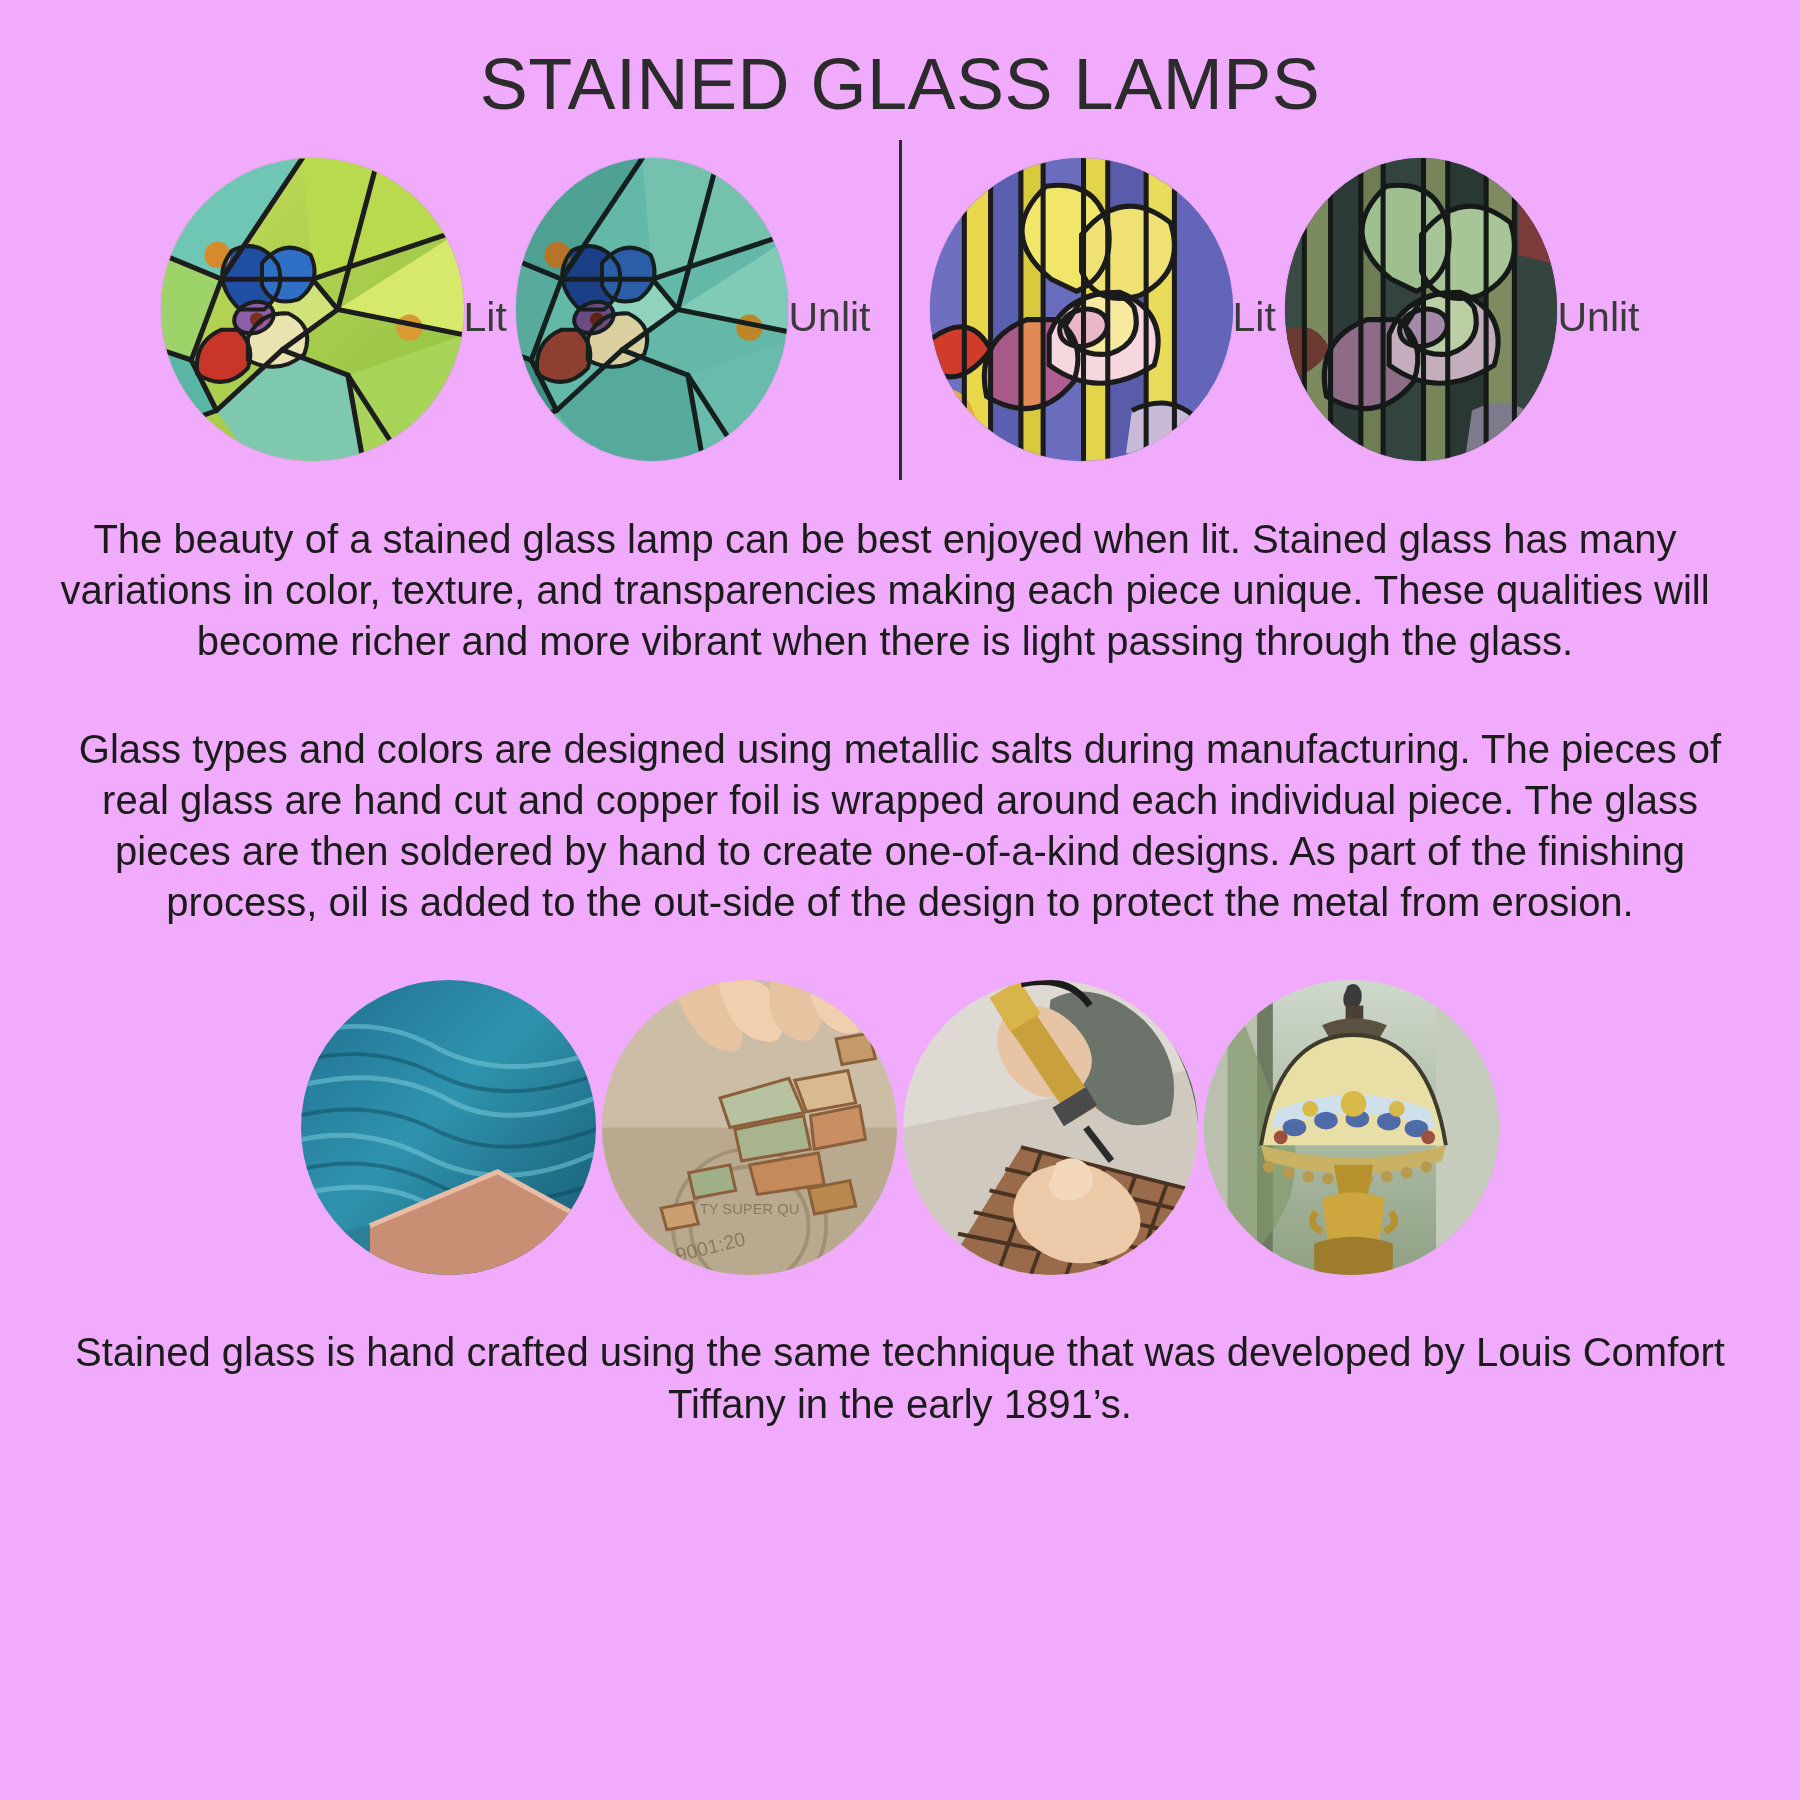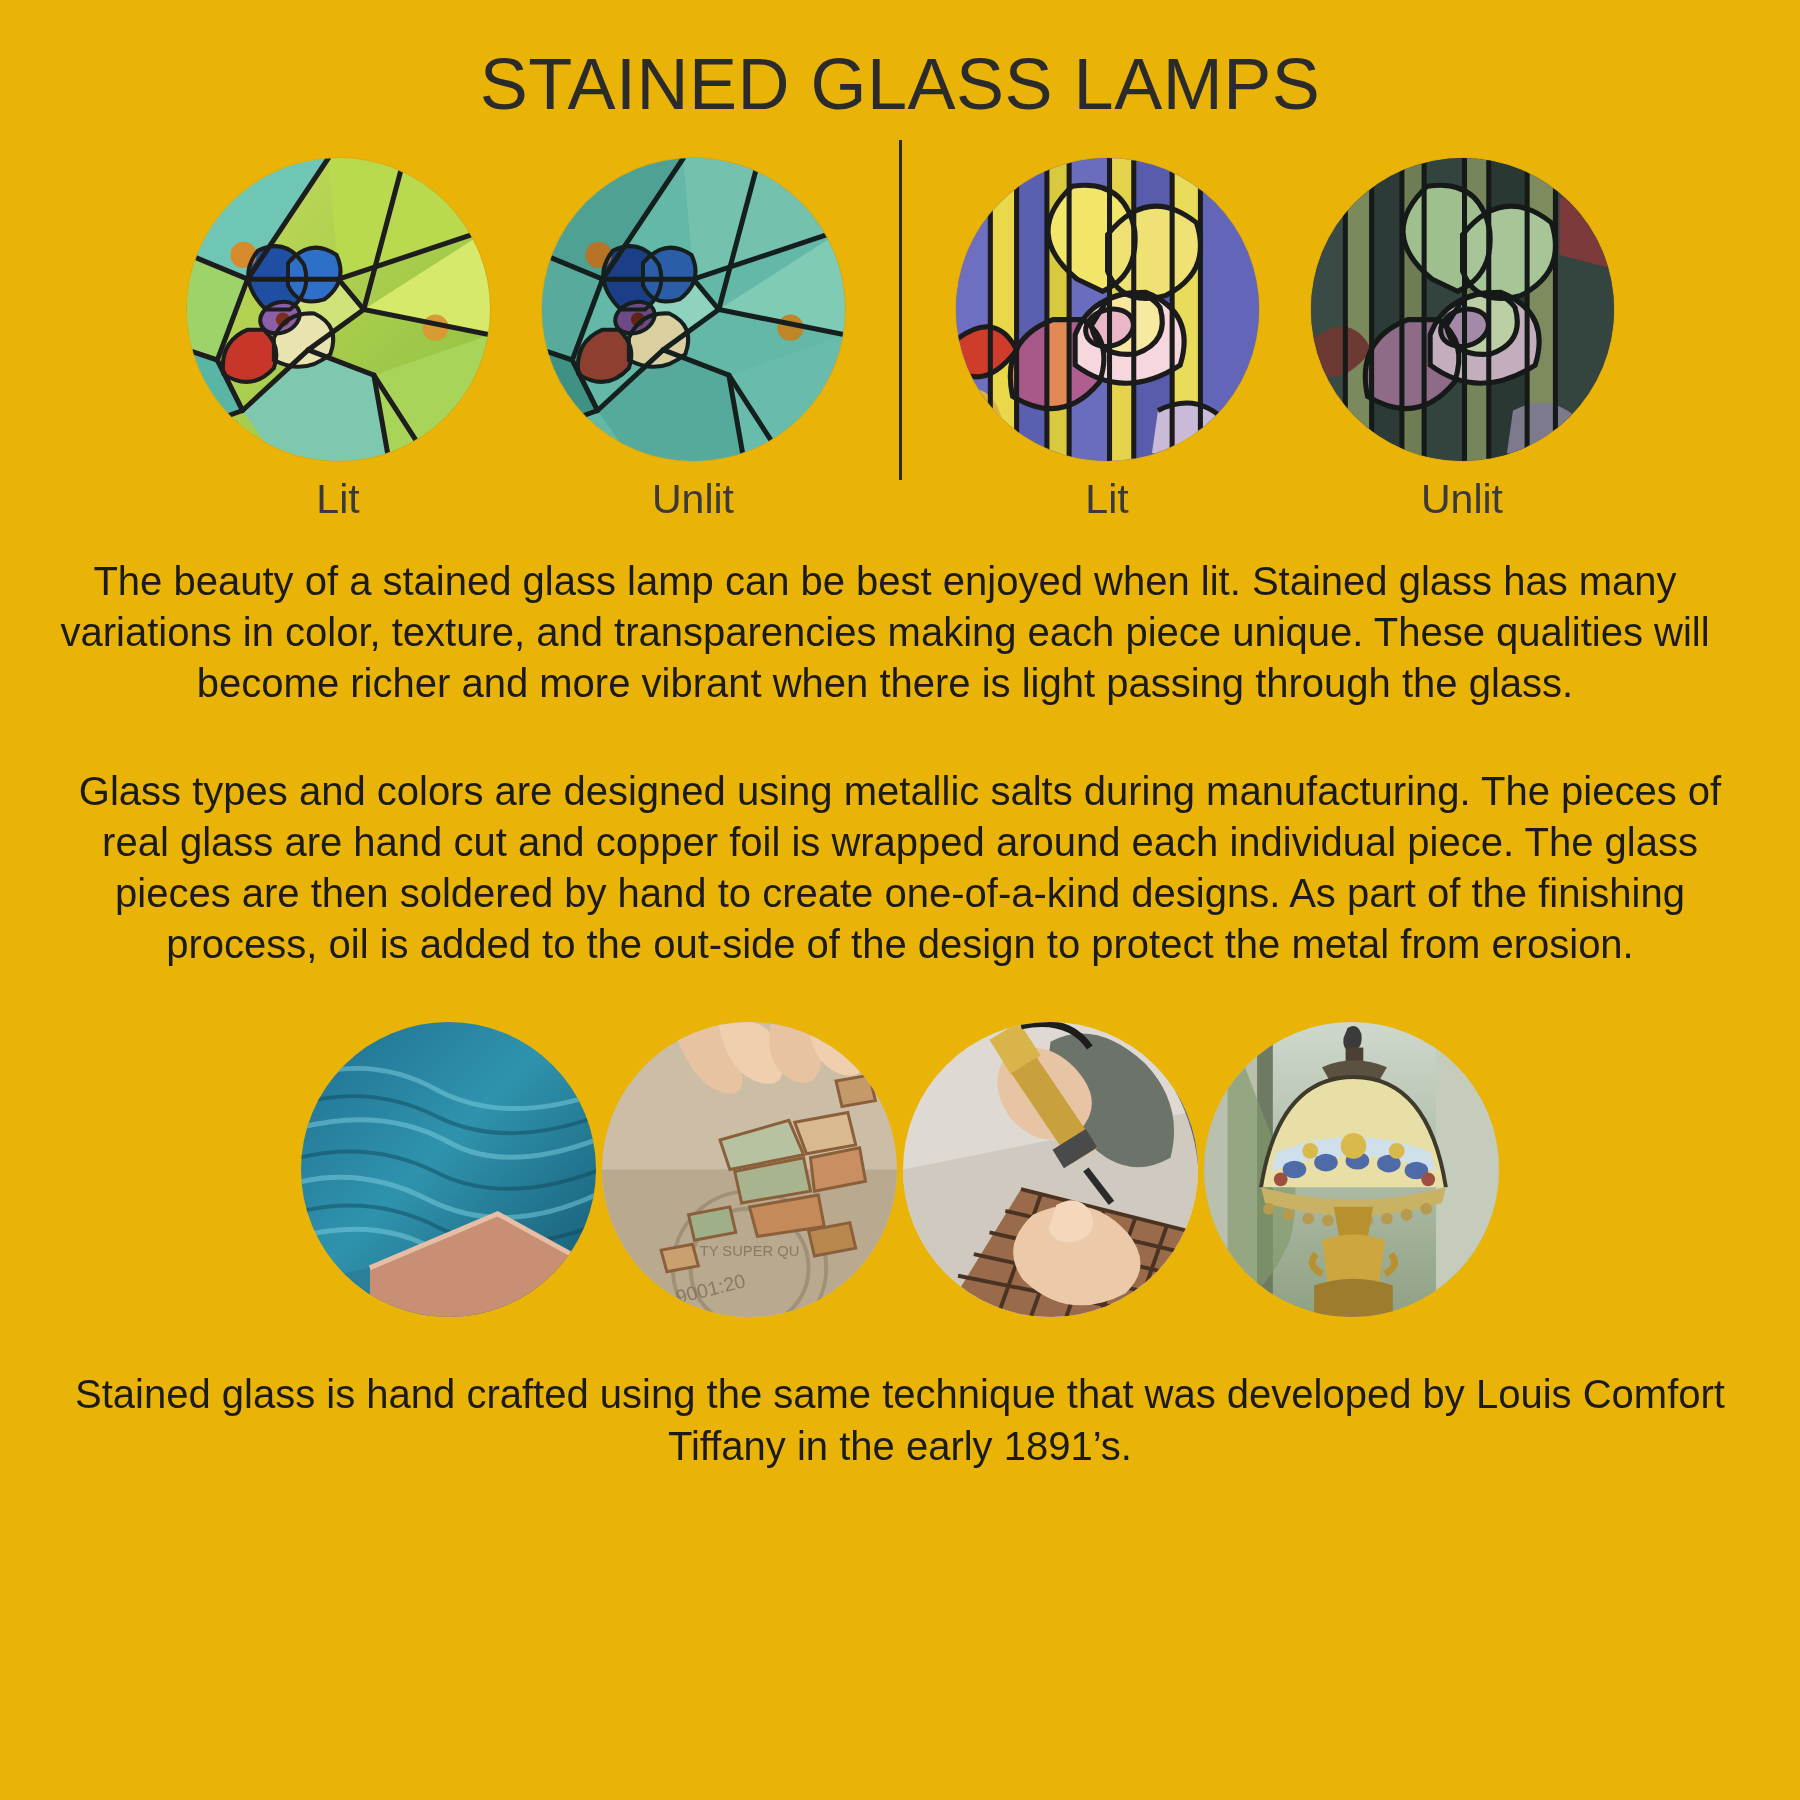--- a/index.html
+++ b/index.html
@@ -11,21 +11,21 @@
     width: 1800px;
     height: 1800px;
     font-family: "Liberation Sans", sans-serif;
     color: #231f20;
     overflow: hidden;
   }
   .page {
     position: relative;
     width: 1800px;
     height: 1800px;
-    background: #eab308;
+    background: #f0abfc;
   }
 
   
   .title {
     text-align: center;
     font-size: 72px;
     font-weight: 400;
     letter-spacing: 0.5px;
     color: #2b2b2b;
     padding-top: 48px;
@@ -47,21 +47,21 @@
     width: 3px;
     background: #2b2b2b;
     height: 340px;
     margin: 0 28px;
     align-self: flex-start;
     margin-top: -18px;
   }
   .cell {
     width: 355px;
     display: flex;
-    flex-direction: column;
+    flex-direction: row;
     align-items: center;
   }
   .disc {
     width: 303px;
     height: 303px;
     border-radius: 50%;
     overflow: hidden;
     position: relative;
     box-shadow: 0 0 0 1px rgba(0,0,0,0.06);
   }

